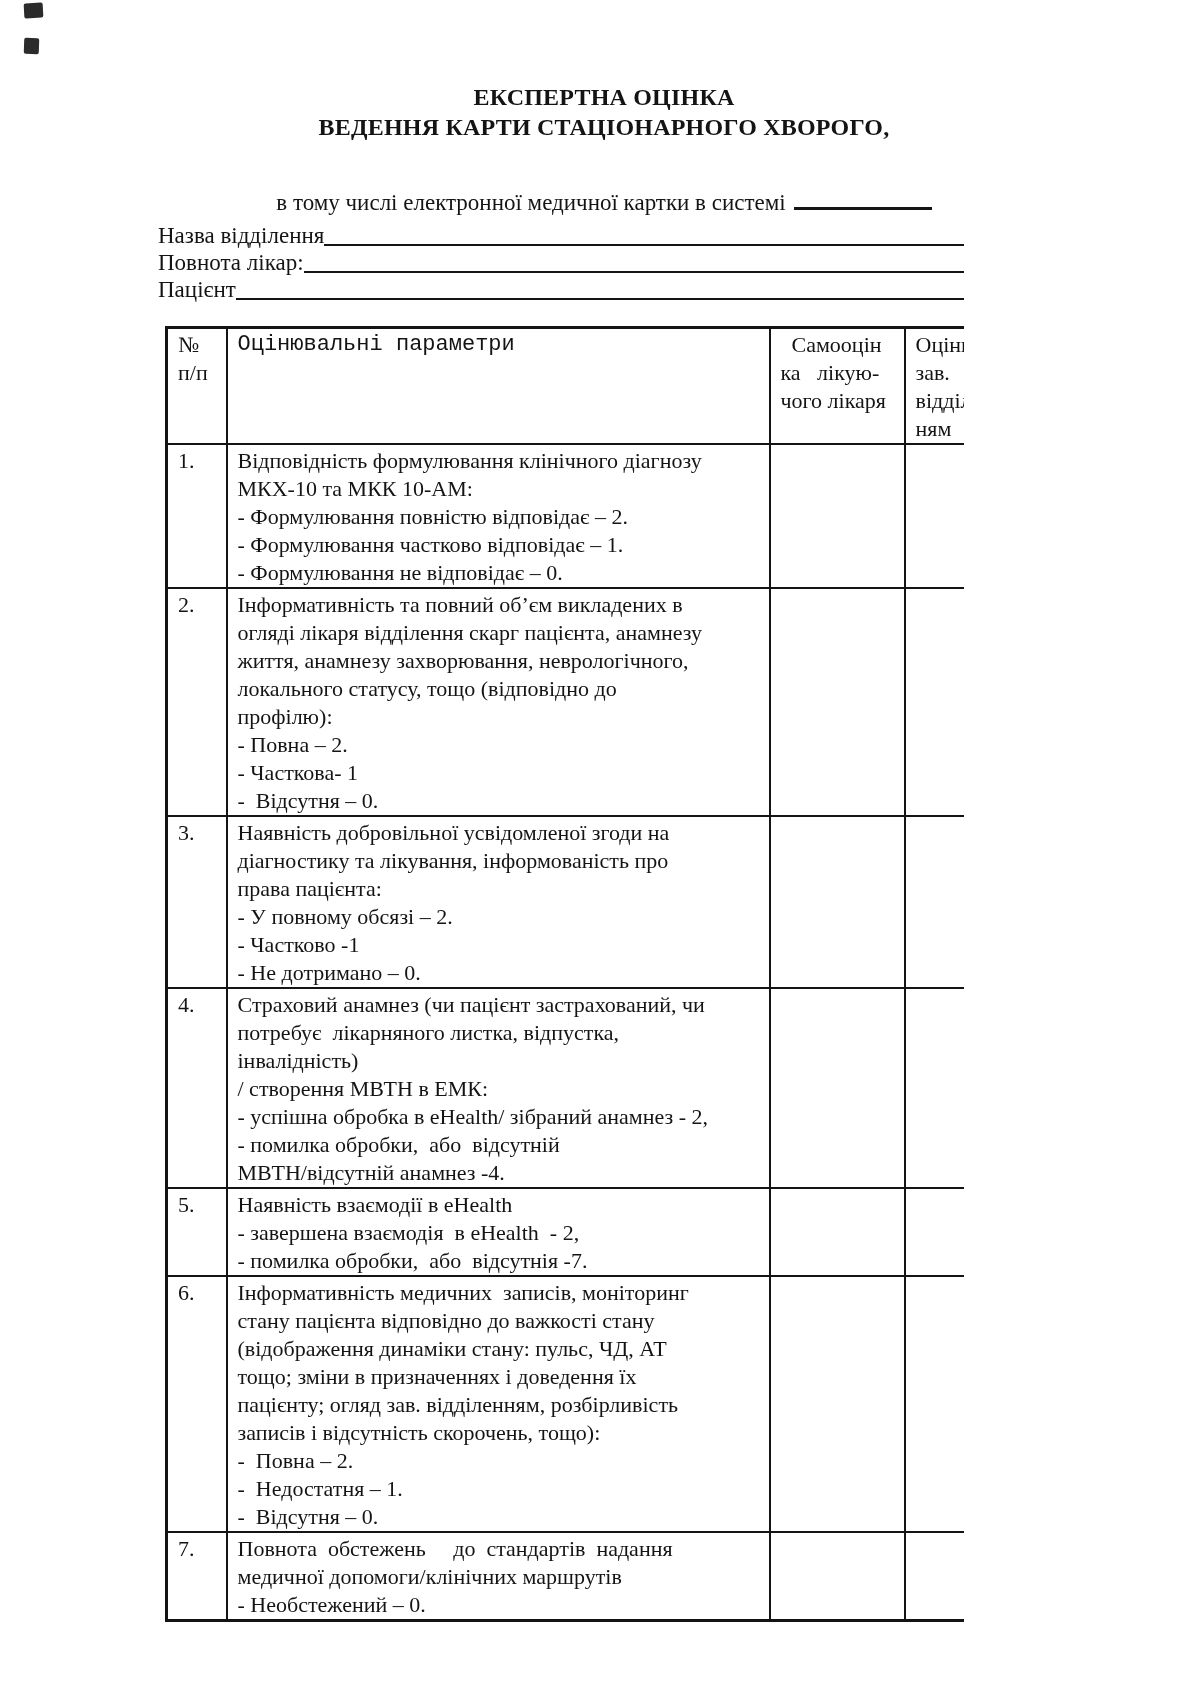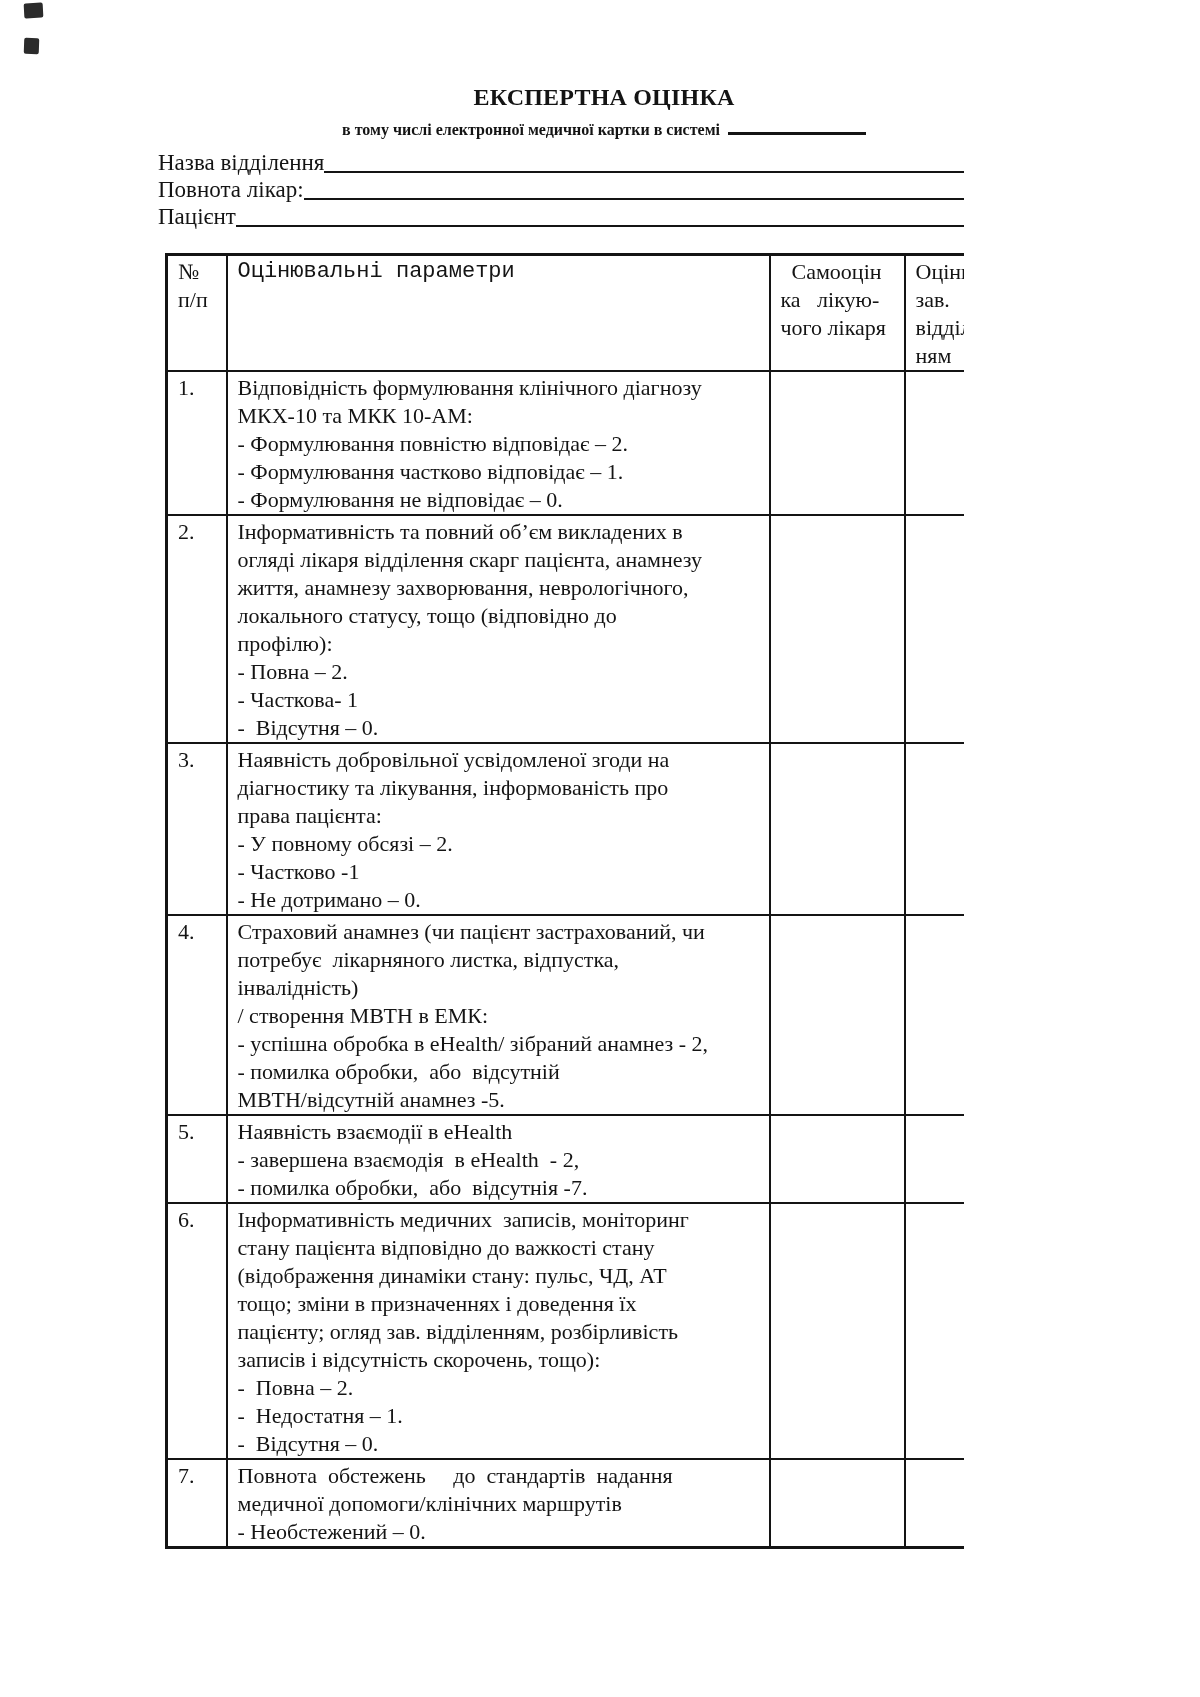--- a/index.html
+++ b/index.html
@@ -12,21 +12,21 @@
     overflow:hidden;
   }
   
   .artifact{position:absolute;background:#2b2b2b;border-radius:2px;}
   .artifact.a1{left:24px;top:3px;width:19px;height:15px;transform:rotate(-3deg);}
   .artifact.a2{left:24px;top:38px;width:15px;height:16px;transform:rotate(2deg);}
 
   
   .head{margin:82px 0 0 158px;width:892px;text-align:center;}
   .head .t1,.head .t2{font-weight:bold;font-size:24px;line-height:30px;letter-spacing:.2px;}
-  .head .t3{font-weight:bold;font-size:16px;line-height:30px;white-space:nowrap;}
+  .head .t3{font-weight:normal;font-size:23px;line-height:30px;white-space:nowrap;margin-top:45px;}
   .t3-underline{display:inline-block;width:138px;border-bottom:3px solid #141414;height:20px;margin-left:8px;}
 
   
   .form{margin:4px 0 0 158px;width:872px;font-size:23px;line-height:27px;}
   .form-row{display:flex;align-items:stretch;white-space:pre;}
   .form-row .lbl{flex:0 0 auto;}
   .uline{flex:1 1 auto;border-bottom:2px solid #141414;margin-bottom:3px;}
   .uline2{flex:0 0 112px;border-bottom:2px solid #141414;margin-bottom:3px;}
   .ugap{flex:0 0 9px;}
   .form-row.short{padding-right:14px;align-items:flex-end;}
@@ -68,20 +68,21 @@
 </head>
 <body>
 
 <div class="page">
 
   <div class="artifact a1"></div>
   <div class="artifact a2"></div>
 
   <div class="head">
     <div class="t1">ЕКСПЕРТНА ОЦІНКА</div>
+    <div class="t2">ВЕДЕННЯ КАРТИ СТАЦІОНАРНОГО ХВОРОГО,</div>
     <div class="t3"><span>в тому числі електронної медичної картки в системі</span><span class="t3-underline"></span></div>
   </div>
 
   <div class="form">
     <div class="form-row short">
       <span class="lbl">Назва відділення</span>
       <span class="uline"></span>
     </div>
     <div class="form-row short">
       <span class="lbl">Повнота лікар:</span>
@@ -156,21 +157,21 @@
       <td></td>
     </tr>
     <tr class="r4">
       <td>4.</td>
       <td>Страховий анамнез (чи пацієнт застрахований, чи
 потребує  лікарняного листка, відпустка,
 інвалідність)
 / створення МВТН в ЕМК:
 - успішна обробка в eHealth/ зібраний анамнез - 2,
 - помилка обробки,  або  відсутній
-МВТН/відсутній анамнез -5.</td>
+МВТН/відсутній анамнез -4.</td>
       <td></td>
       <td></td>
       <td></td>
     </tr>
     <tr class="r5">
       <td>5.</td>
       <td>Наявність взаємодії в eHealth
 - завершена взаємодія  в eHealth  - 2,
 - помилка обробки,  або  відсутнія -7.</td>
       <td></td>

